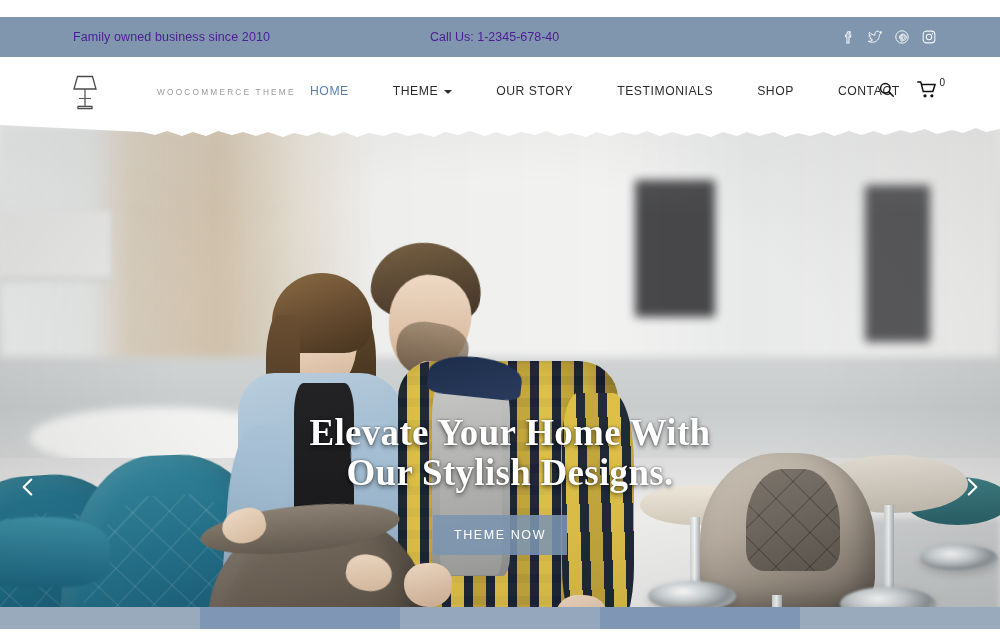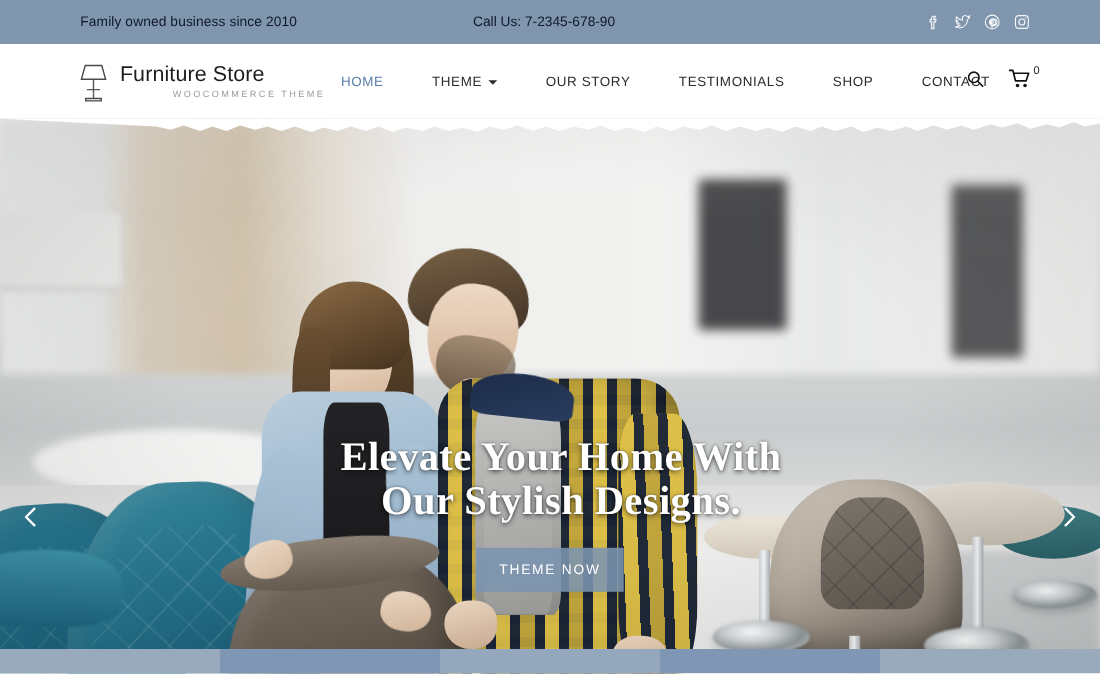--- a/index.html
+++ b/index.html
@@ -10,22 +10,23 @@
     background: #ffffff;
   }
 
   
   .topbar {
     position: relative;
     height: 40px;
     background: #8096ae;
     display: flex;
     align-items: center;
-    color: #0f172a;
+    color: #4c1d95;
     font-size: 12.5px;
+    margin-top: 17px;
   }
   .topbar-tagline { position: absolute; left: 73px; letter-spacing: .1px; white-space: nowrap; }
   .topbar-phone   { position: absolute; left: 430px; white-space: nowrap; }
   .topbar-social  { position: absolute; right: 62px; display: flex; gap: 9px; align-items: center; }
   .soc { width: 18px; height: 18px; display: block; cursor: pointer; opacity: .92; }
   .soc svg { display: block; }
 
   
   .header {
     position: relative;
@@ -433,21 +434,21 @@
     position: absolute; left: 0; bottom: 0; width: 100%; height: 22px;
     display: flex;
   }
   .service-cell { height: 100%; }
 </style>
 </head>
 <body>
 
 <div class="topbar" style="background: rgb(128, 150, 174);">
   <div class="topbar-tagline">Family owned business since 2010</div>
-  <div class="topbar-phone">Call Us: 7-2345-678-90</div>
+  <div class="topbar-phone">Call Us: 1-2345-678-40</div>
   <div class="topbar-social">
     <a class="soc">
       <svg viewBox="0 0 24 24" width="18" height="18" fill="none" stroke="#ffffff" stroke-width="1.4">
         <path d="M15 5h-2.2C11.3 5 10.6 5.9 10.6 7.3V9.2H8.8v2.6h1.8V20h2.7v-8.2h2.1l.4-2.6h-2.5V7.6c0-.5.2-.8.8-.8H15V5z"></path>
       </svg>
     </a>
     <a class="soc">
       <svg viewBox="0 0 24 24" width="18" height="18" fill="none" stroke="#ffffff" stroke-width="1.3">
         <path d="M21 6.2c-.7.3-1.4.5-2.1.6.8-.5 1.3-1.2 1.6-2-.7.4-1.5.7-2.3.9A3.5 3.5 0 0 0 12 8.8c0 .3 0 .6.1.8-3-.2-5.6-1.6-7.4-3.8-.3.6-.5 1.2-.5 1.9 0 1.2.6 2.3 1.6 2.9-.6 0-1.1-.2-1.6-.4 0 1.7 1.2 3.1 2.8 3.4-.3.1-.6.1-.9.1-.2 0-.4 0-.6-.1.4 1.4 1.7 2.4 3.3 2.4A7 7 0 0 1 3 17.7 9.9 9.9 0 0 0 8.4 19c6.1 0 9.5-5 9.5-9.4v-.4c.6-.5 1.2-1.1 1.6-1.8z"></path>
       </svg>
@@ -474,21 +475,20 @@
     <span class="logo-mark">
       <svg viewBox="0 0 30 38" width="30" height="38" fill="none" stroke="#5a5a5a" stroke-width="1.3">
         <path d="M7.5 4.5h15l3.5 12.5H4z" stroke="#4a4a4a"></path>
         <path d="M15 17v13"></path>
         <path d="M9 26.5h12" stroke-width="1.1"></path>
         <path d="M8 34.5h14v2.2H8z" stroke="#4a4a4a"></path>
         <path d="M15 30v4.5"></path>
       </svg>
     </span>
     <span class="logo-text">
-      <span class="logo-title">Furniture Store</span>
       <span class="logo-sub" style="display:block">WOOCOMMERCE THEME</span>
     </span>
   </div>
 
   <nav class="nav">
     <div class="nav-item active" style="color: rgb(90, 127, 168);">
       <span>HOME</span>
     </div>
     <div class="nav-item">
       <span>THEME</span>

